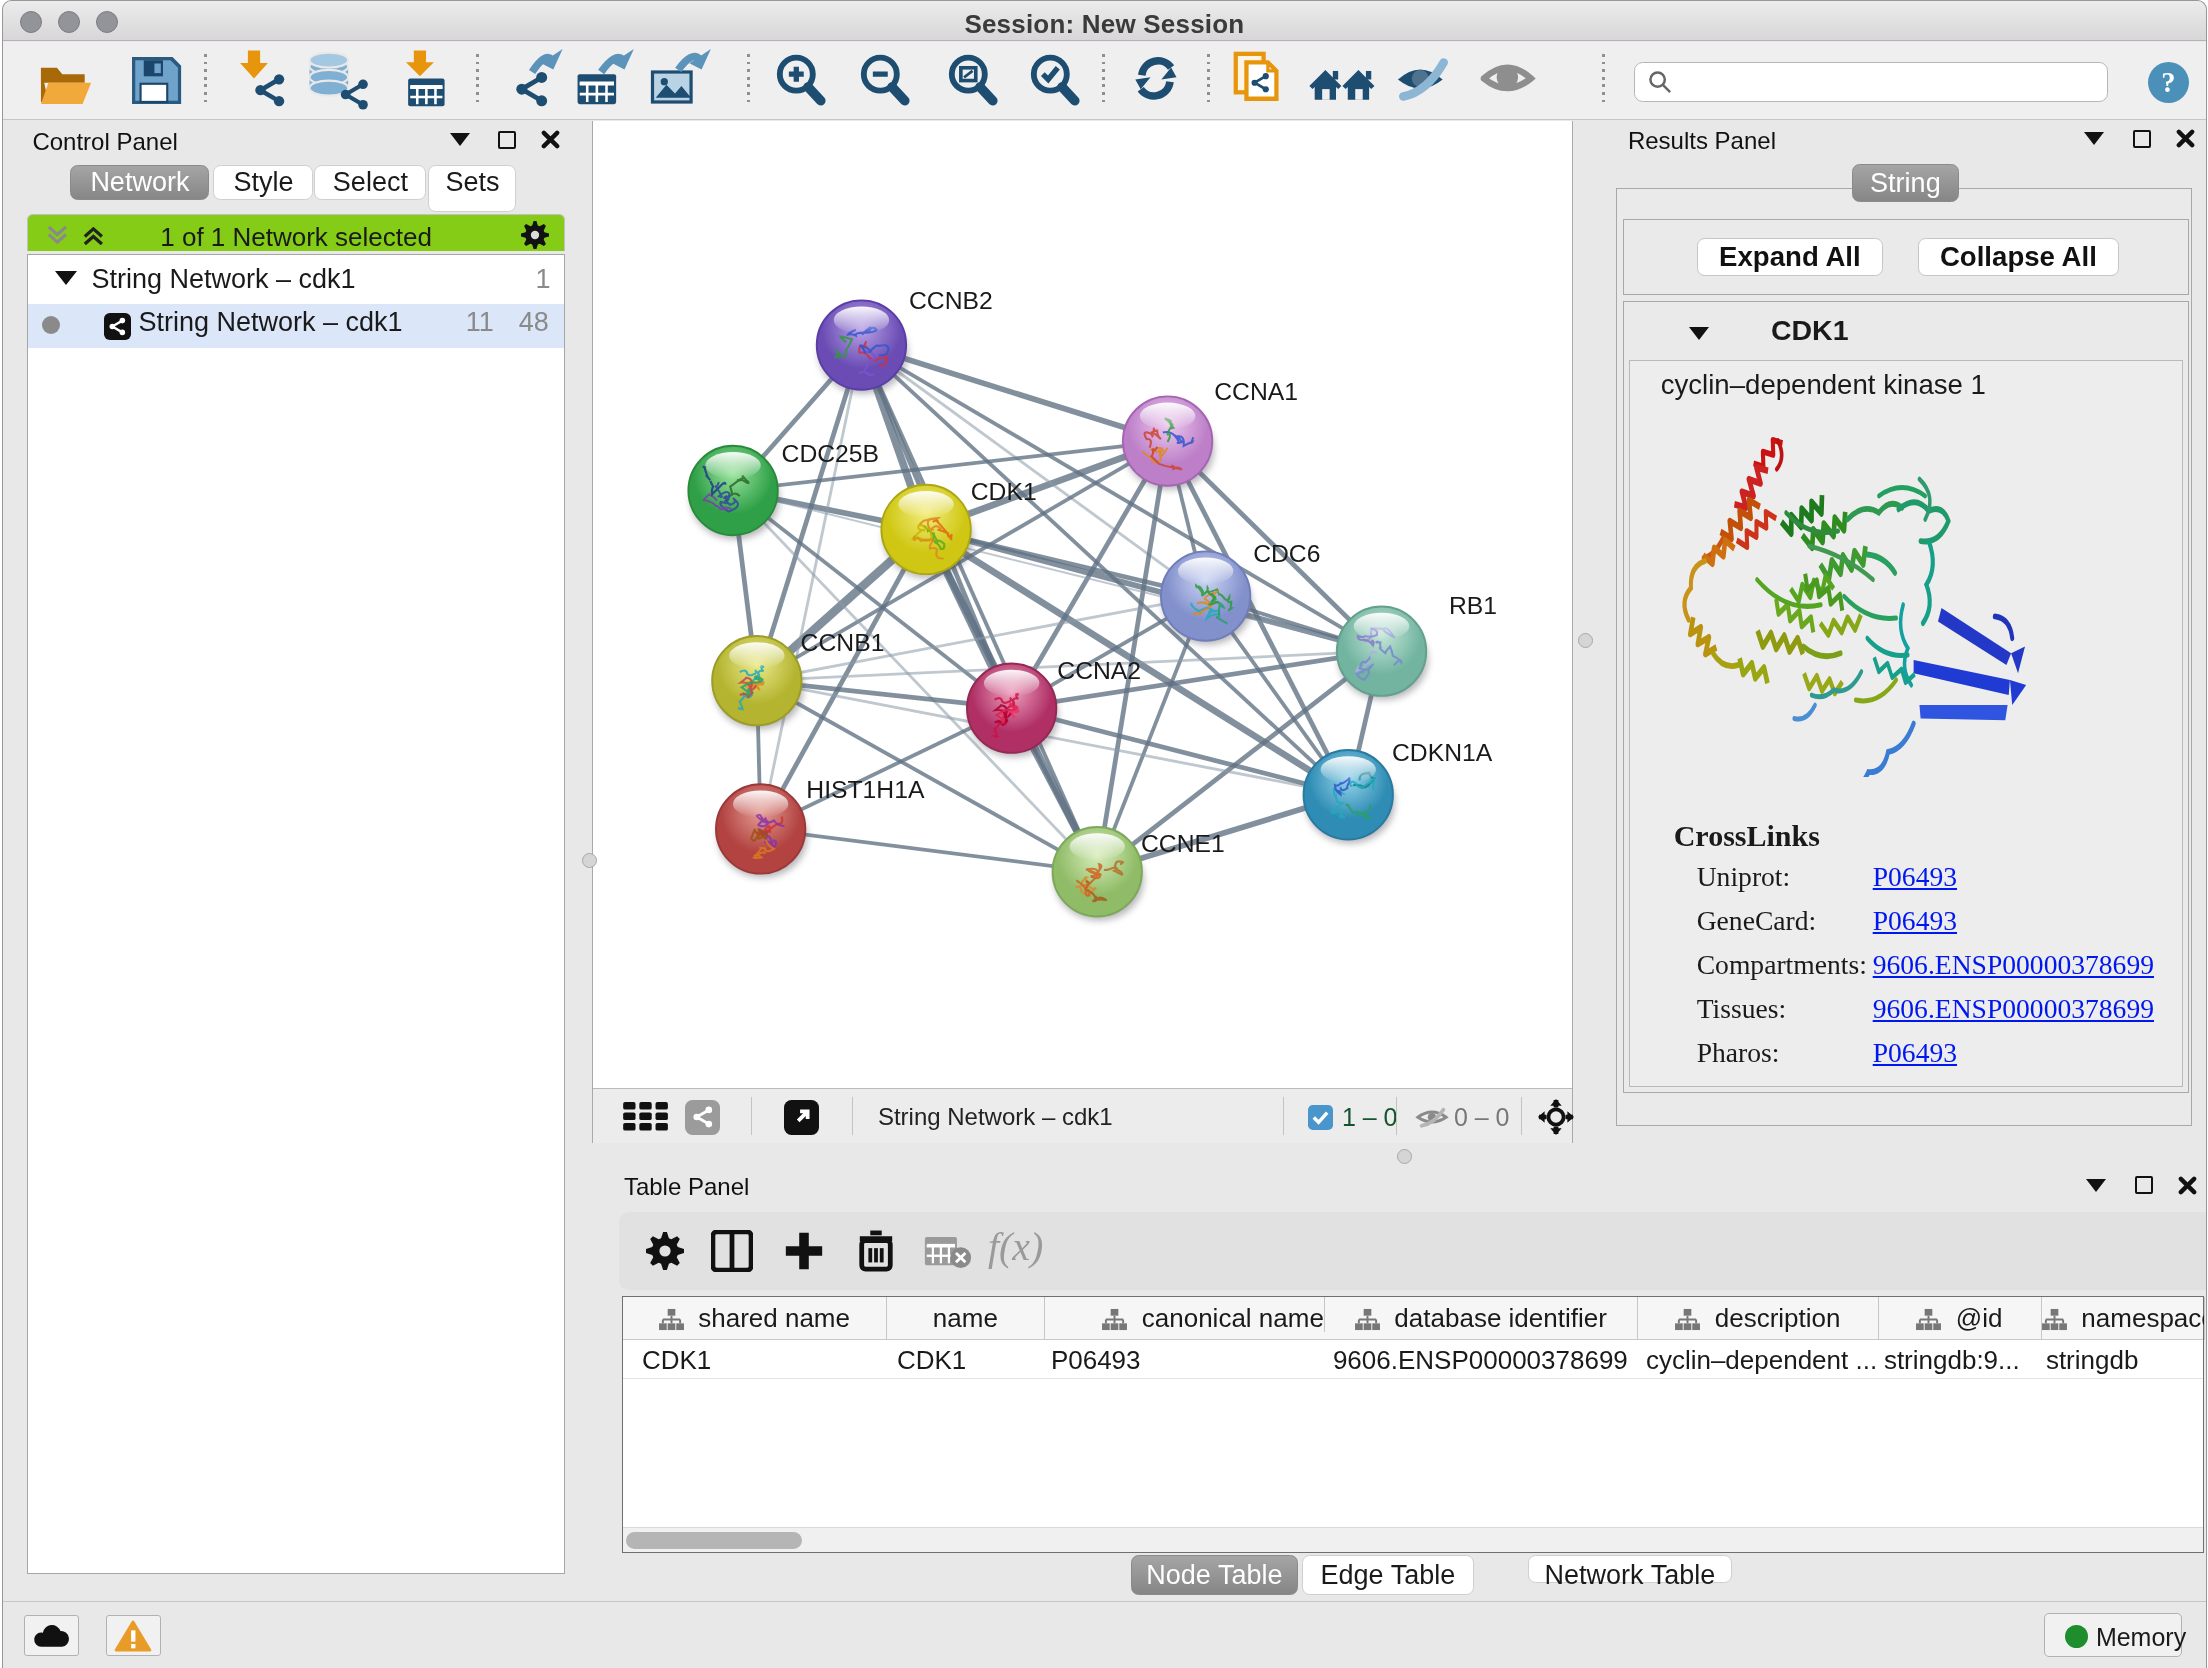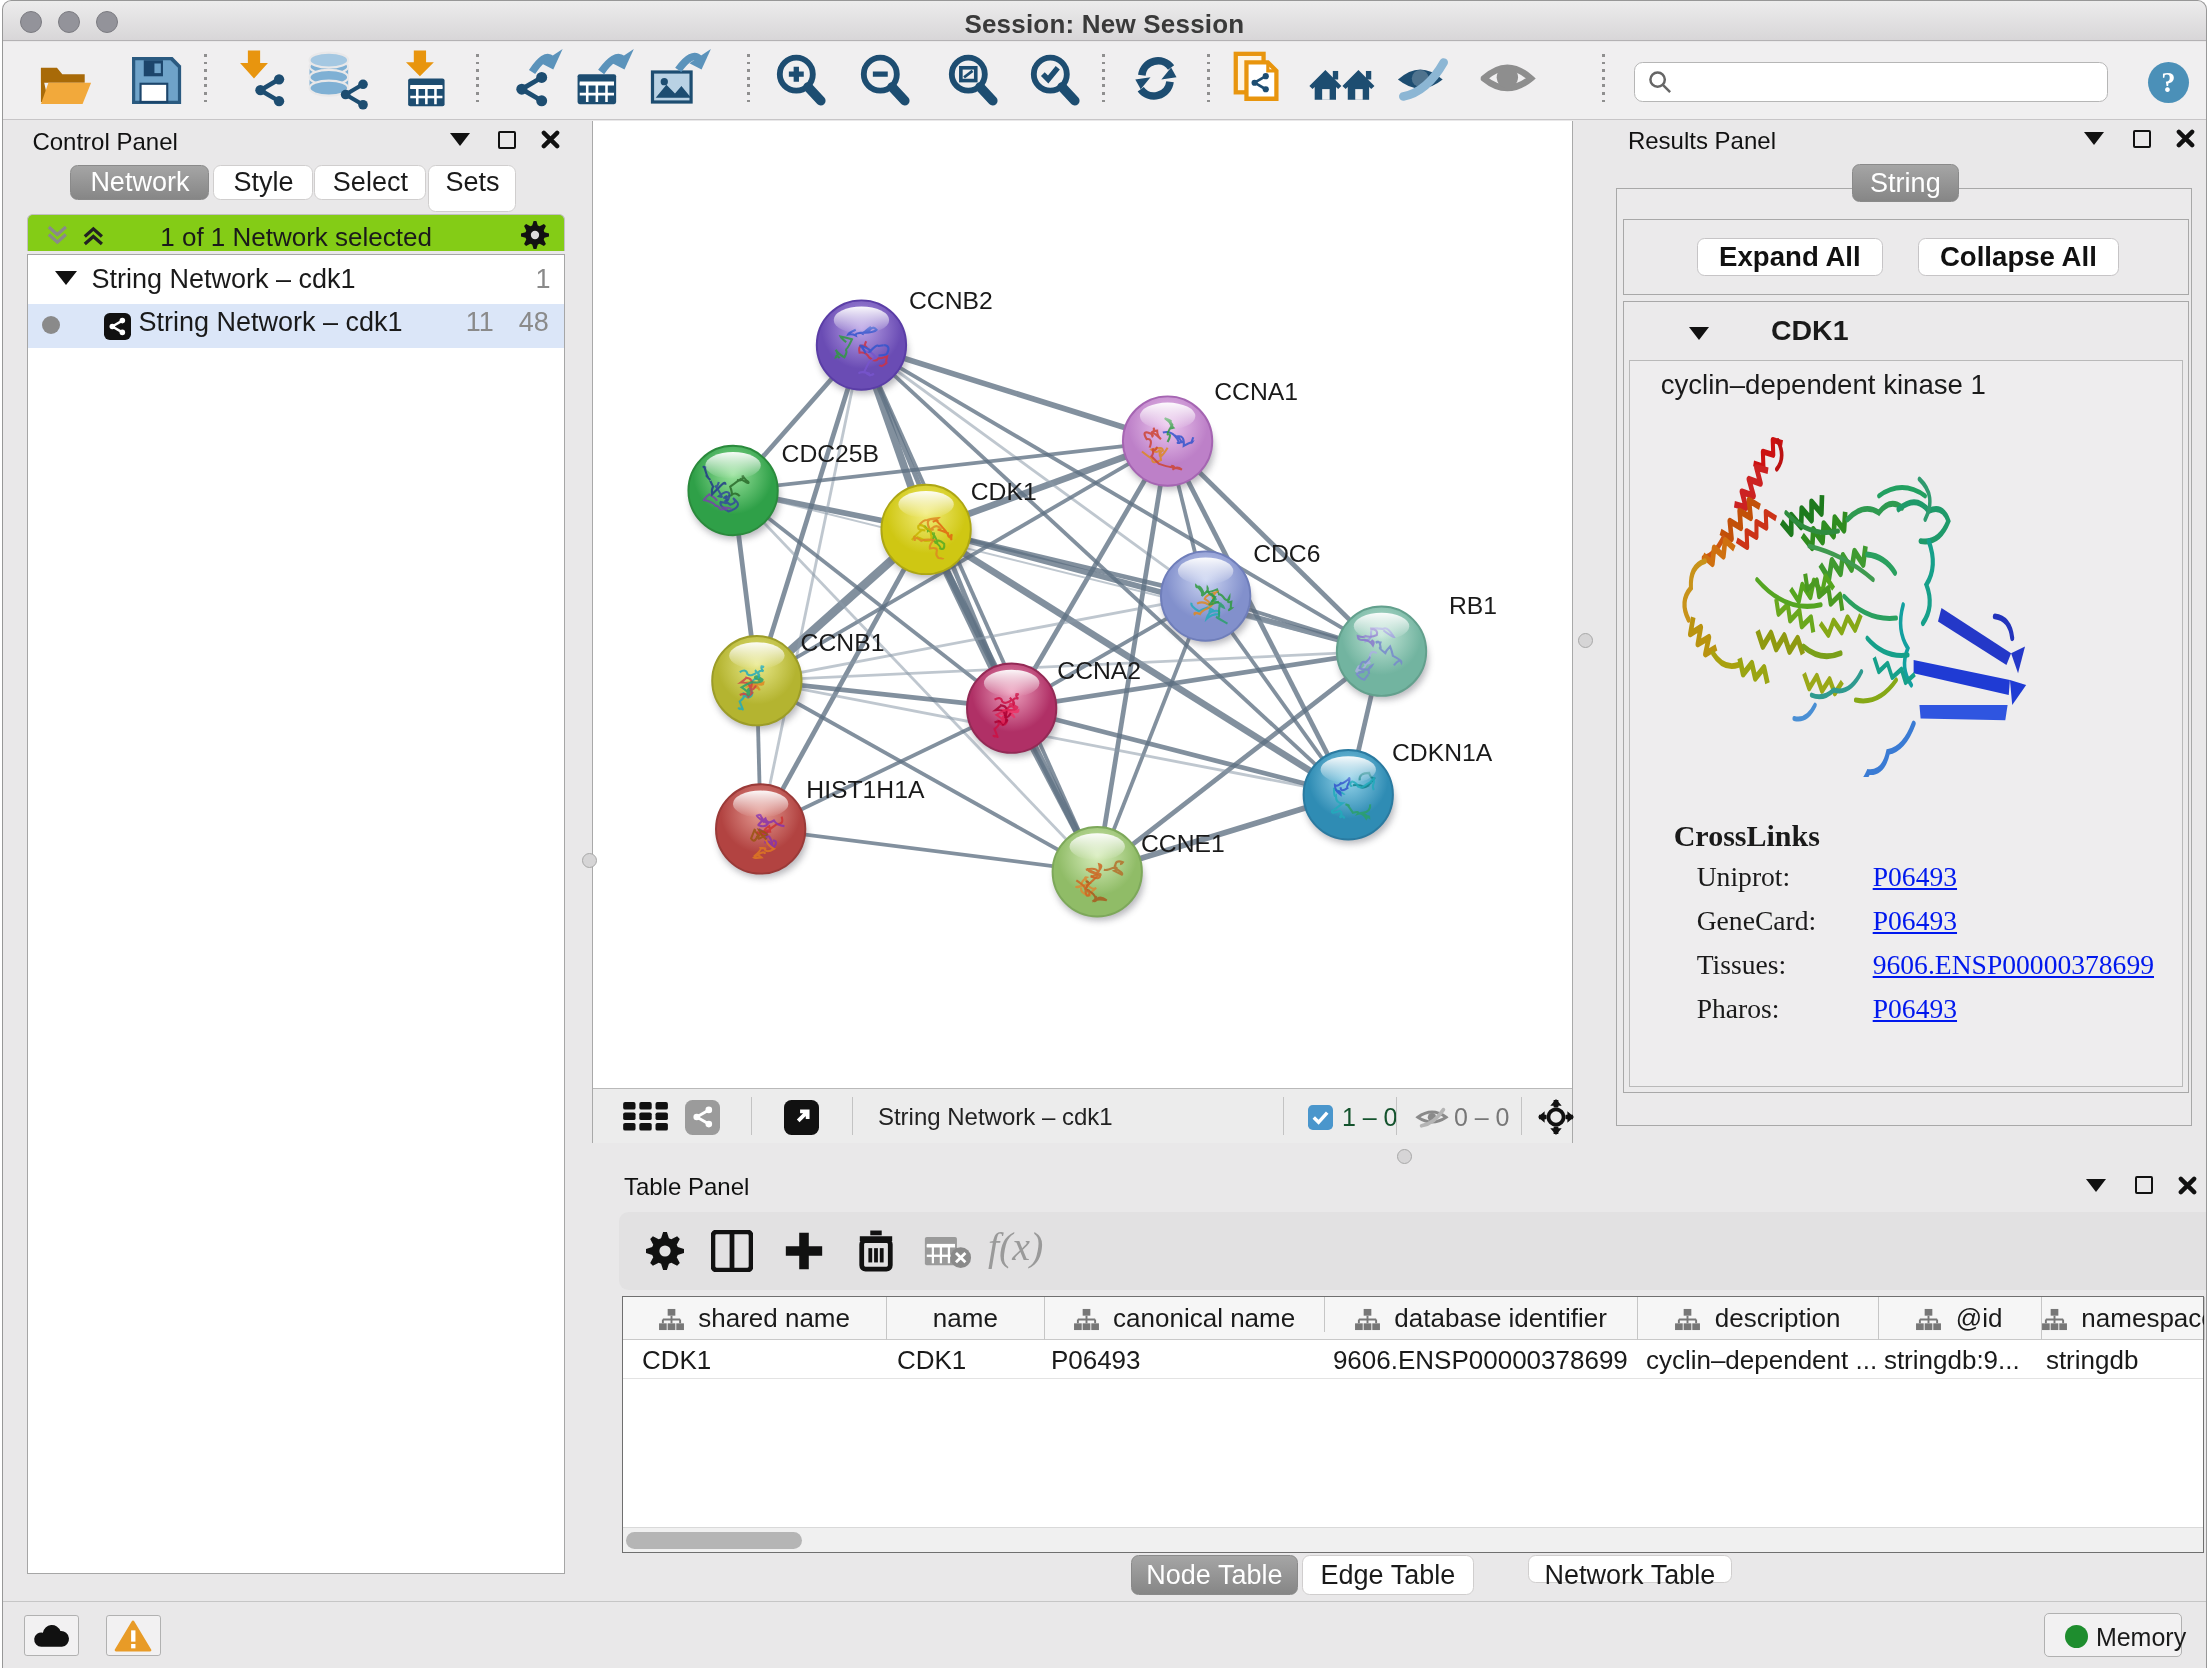--- a/index.html
+++ b/index.html
@@ -567,20 +567,24 @@
               <tbody>
                 <tr>
                   <td style="padding:0 0 0 0;min-width:176px">Uniprot:</td>
                   <td><a class="lnk">P06493</a></td>
                 </tr>
                 <tr>
                   <td>GeneCard:</td>
                   <td><a class="lnk">P06493</a></td>
                 </tr>
                 <tr>
+                  <td>Compartments:</td>
+                  <td><a class="lnk">9606.ENSP00000378699</a></td>
+                </tr>
+                <tr>
                   <td>Tissues:</td>
                   <td><a class="lnk">9606.ENSP00000378699</a></td>
                 </tr>
                 <tr>
                   <td>Pharos:</td>
                   <td><a class="lnk">P06493</a></td>
                 </tr>
               </tbody>
             </table>
           </div>
@@ -628,21 +632,21 @@
       <div style="position:absolute;left:30px;top:153px;width:1582px;height:257px;border:1.9px solid #6f6f6f;background:#fff">
         <div style="position:absolute;left:0;top:0;right:0;height:43px;background:#f6f6f6;border-bottom:1px solid #c9c9c9">
           <div style="position:absolute;left:0px;top:0;width:264px;height:43px;border-right:1px solid #c6c6c6;text-align:center;font-size:26px;line-height:42px;overflow:hidden;white-space:nowrap"><svg width="25" height="23" viewBox="0 0 26 24" style="vertical-align:-3.8px">
               <rect x="9" y="1" width="8" height="7" fill="#777"></rect>
               <path d="M13,8 v4 M4,12 h18 M4,12 v4 M13,12 v4 M22,12 v4" stroke="#777" stroke-width="2" fill="none"></path>
               <rect x="0" y="16" width="8" height="7" fill="#777"></rect>
               <rect x="9" y="16" width="8" height="7" fill="#777"></rect>
               <rect x="18" y="16" width="8" height="7" fill="#777"></rect>
             </svg>&nbsp; shared name</div>
           <div style="position:absolute;left:264px;top:0;width:158px;height:43px;border-right:1px solid #c6c6c6;text-align:center;font-size:26px;line-height:42px;overflow:hidden;white-space:nowrap">name</div>
-          <div style="position:absolute;left:422px;top:0;width:280px;height:35px;border-right:1px solid #c6c6c6;text-align:center;font-size:26px;line-height:42px;overflow:hidden;white-space:nowrap"><svg width="25" height="23" viewBox="0 0 26 24" style="vertical-align:-3.8px">
+          <div style="position:absolute;left:422px;top:0;width:280px;height:35px;border-right:1px solid #c6c6c6;text-align:right;font-size:26px;line-height:42px;overflow:hidden;white-space:nowrap"><svg width="25" height="23" viewBox="0 0 26 24" style="vertical-align:-3.8px">
               <rect x="9" y="1" width="8" height="7" fill="#777"></rect>
               <path d="M13,8 v4 M4,12 h18 M4,12 v4 M13,12 v4 M22,12 v4" stroke="#777" stroke-width="2" fill="none"></path>
               <rect x="0" y="16" width="8" height="7" fill="#777"></rect>
               <rect x="9" y="16" width="8" height="7" fill="#777"></rect>
               <rect x="18" y="16" width="8" height="7" fill="#777"></rect>
             </svg>&nbsp; canonical name</div>
           <div style="position:absolute;left:702px;top:0;width:313px;height:43px;border-right:1px solid #c6c6c6;text-align:center;font-size:26px;line-height:42px;overflow:hidden;white-space:nowrap"><svg width="25" height="23" viewBox="0 0 26 24" style="vertical-align:-3.8px">
               <rect x="9" y="1" width="8" height="7" fill="#777"></rect>
               <path d="M13,8 v4 M4,12 h18 M4,12 v4 M13,12 v4 M22,12 v4" stroke="#777" stroke-width="2" fill="none"></path>
               <rect x="0" y="16" width="8" height="7" fill="#777"></rect>

